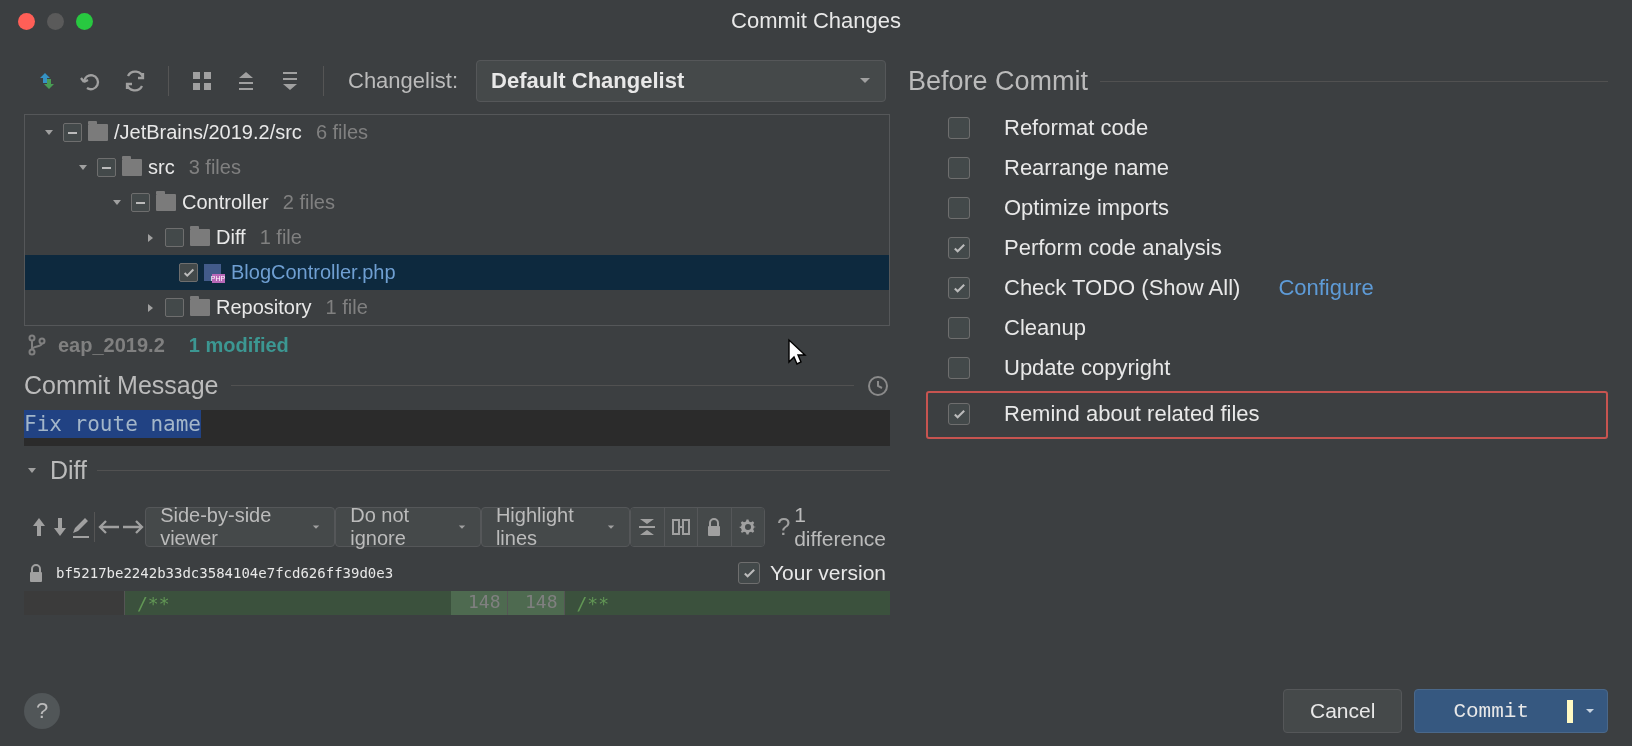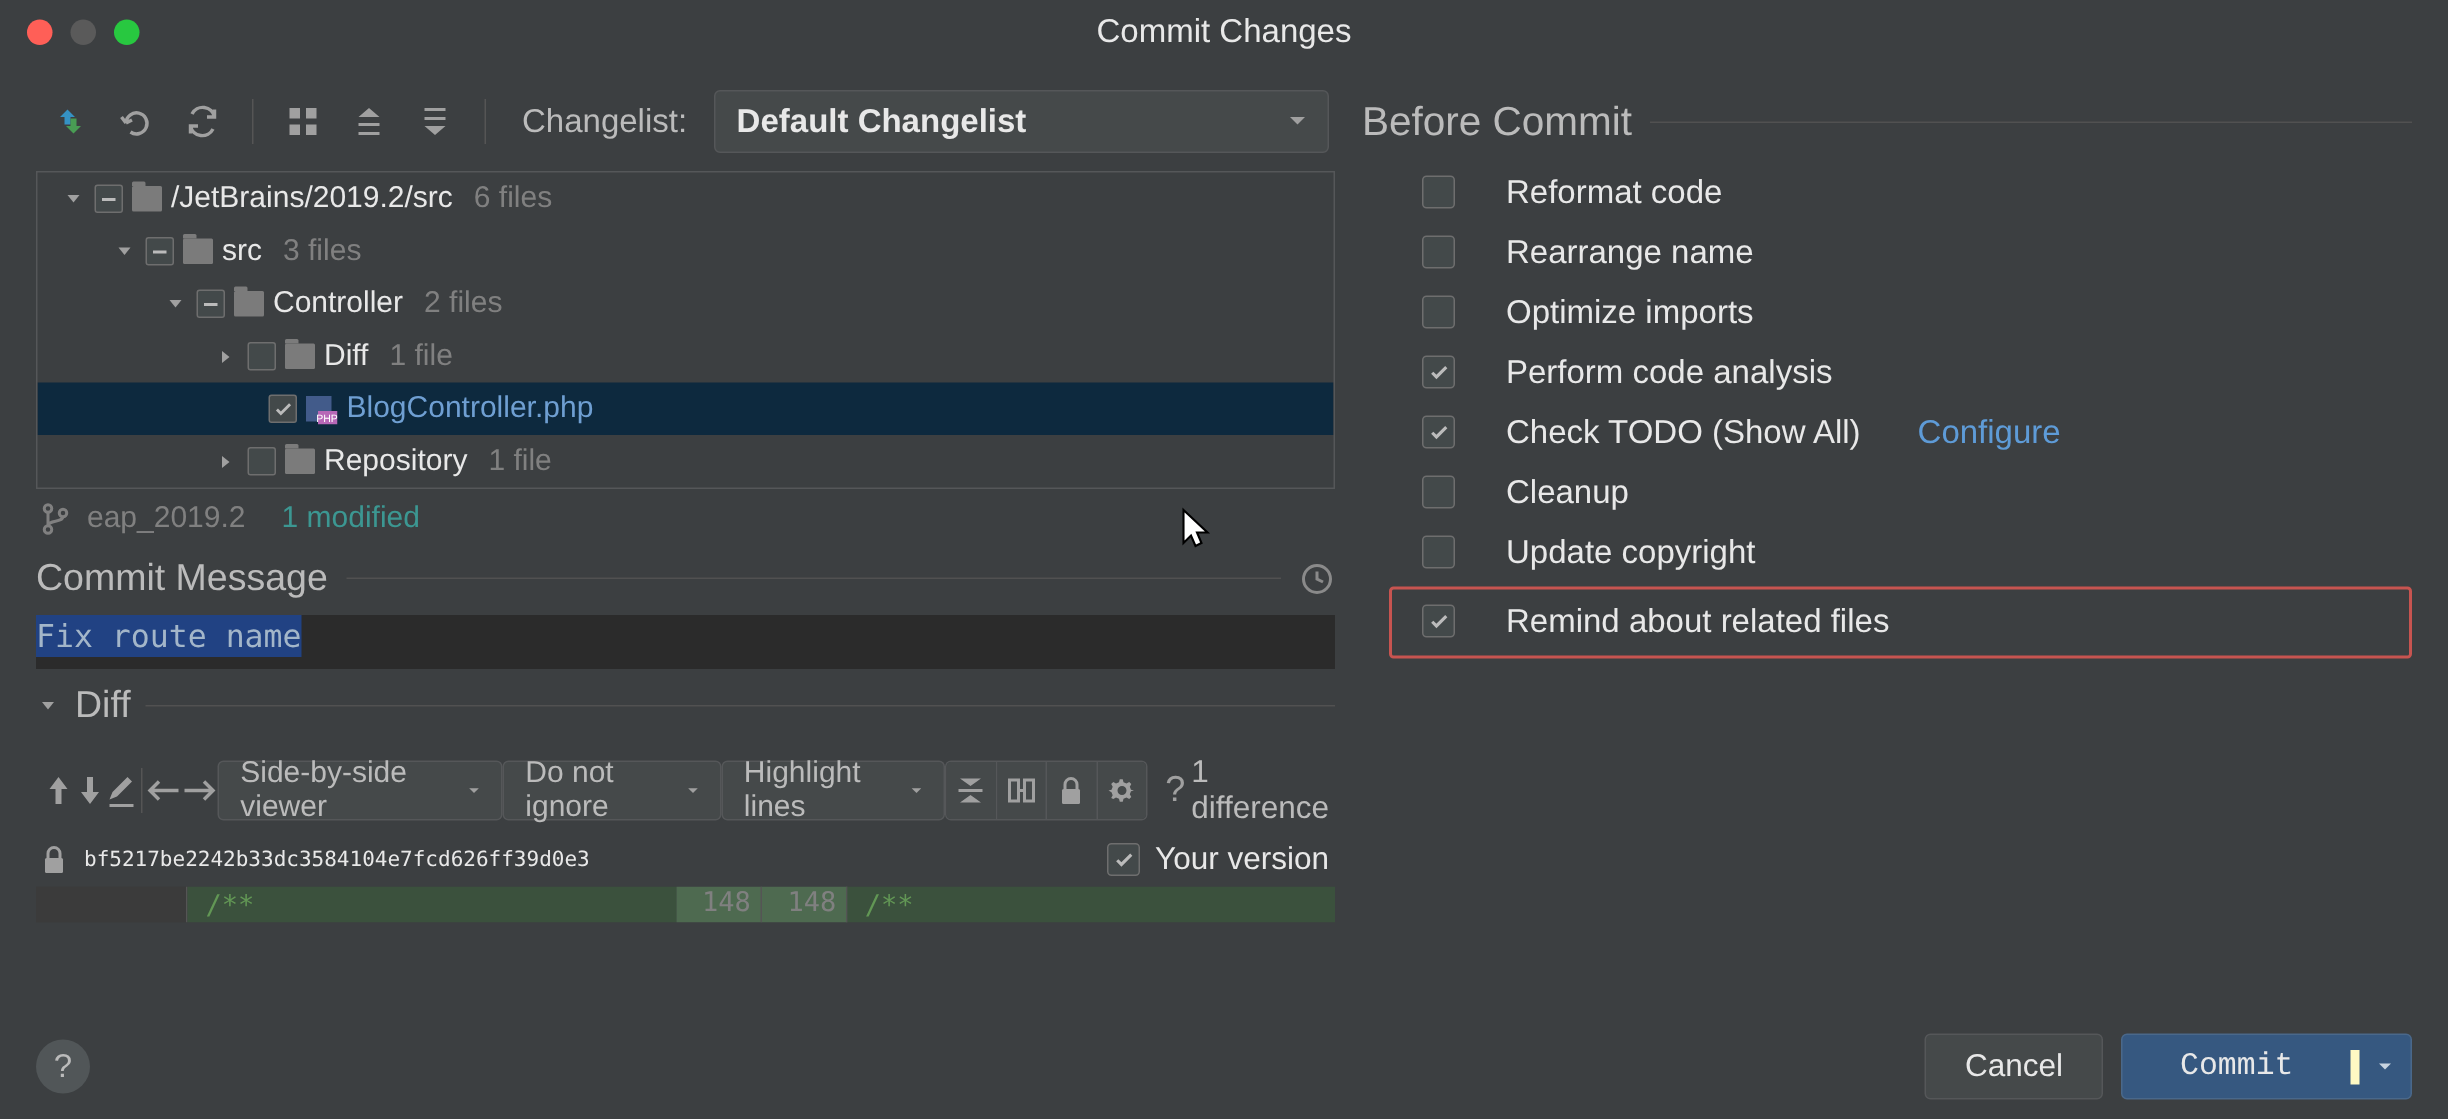--- a/index.html
+++ b/index.html
@@ -48,21 +48,21 @@
   .chk.minus::after{content:"";width:9px;height:2px;background:#bbb;}
   .chk.check svg{width:14px;height:14px;fill:#bbb;}
   .fld-icon{width:20px;height:17px;background:#7b7b7b;border-radius:1px;flex-shrink:0;position:relative;}
   .fld-icon::before{content:"";position:absolute;top:-3px;left:0;width:9px;height:3px;background:#7b7b7b;border-radius:1px 1px 0 0;}
   .php-icon{width:21px;height:21px;flex-shrink:0;}
   .tlabel{color:var(--text-bright);}
   .tlabel.blue{color:#6f9fd2;}
   .tcount{color:var(--text-dim);margin-left:8px;}
   .indent{display:inline-block;}
   
-  .status{display:flex;align-items:center;gap:12px;padding:8px 4px;}
+  .status{display:flex;align-items:flex-start;gap:12px;padding:8px 4px;font-weight:bold;}
   .branch{color:var(--text-dim);}
   .mod{color:var(--teal);margin-left:12px;}
   
   .section-head{display:flex;align-items:center;gap:12px;margin-top:6px;}
   .section-label{color:var(--text);font-size:25px;white-space:nowrap;}
   .hline{flex:1;height:1px;background:#515151;}
   .msg-box{background:var(--bg-darker);height:36px;margin-top:10px;display:flex;align-items:flex-start;}
   .msg-text{background:var(--sel-bg);color:#a3b6c9;font-family:'Menlo',monospace;font-size:21px;padding:2px 0;}
   .diff-head{display:flex;align-items:center;gap:10px;margin-top:10px;}
   .diff-head .arrow{color:#a0a0a0;}

